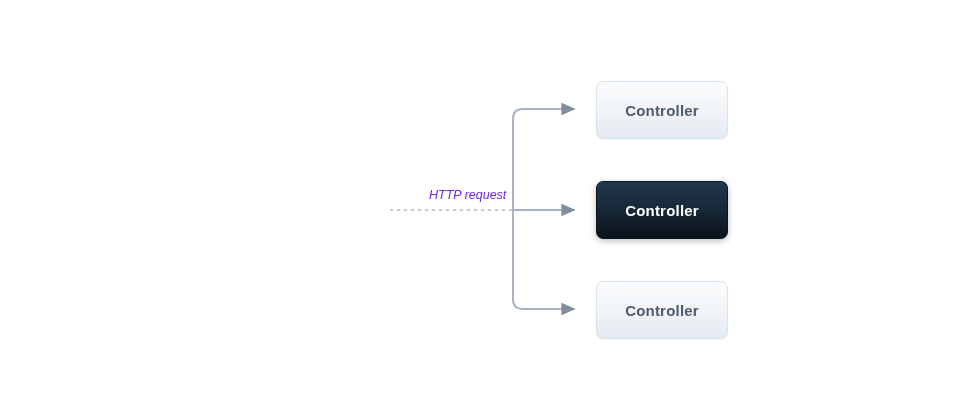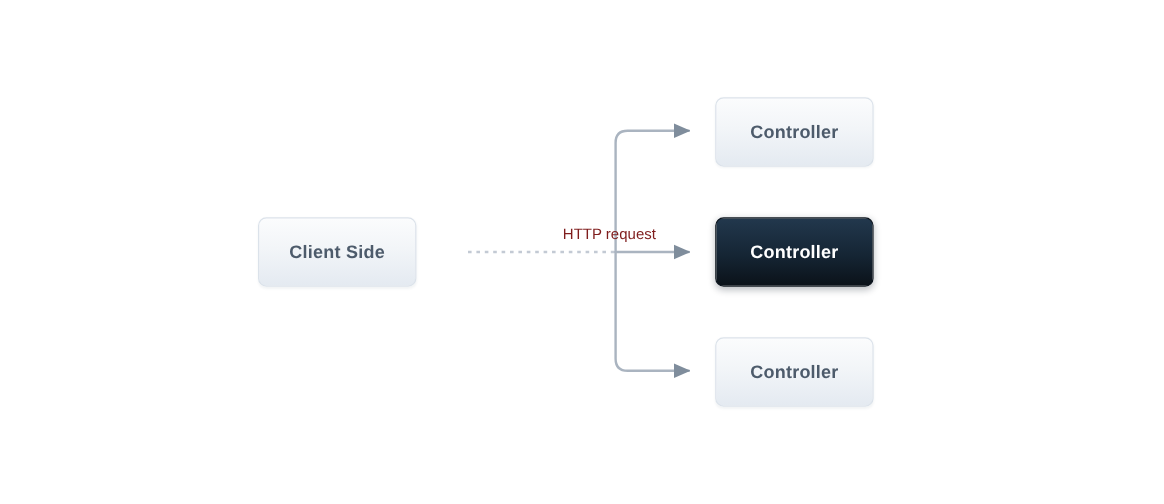--- a/index.html
+++ b/index.html
@@ -64,23 +64,23 @@
   
   #node-client-side { left: 215px; top: 181px; }
   #node-controller-top { left: 596px; top: 81px; }
   #node-controller-middle { left: 596px; top: 181px; }
   #node-controller-bottom { left: 596px; top: 281px; }
 
   
   .edge-label {
     position: absolute;
     font-size: 12.5px;
-    color: #7f1d1d;
+    font-style: italic;
+    color: #6d28d9;
     white-space: nowrap;
-    margin-left: 40px;
   }
   #label-http-request {
     left: 429px;
     top: 188px;
   }
 </style>
 </head>
 <body>
 
 <div id="canvas">
@@ -94,23 +94,20 @@
 
     <line x1="390" y1="210" x2="513" y2="210" stroke="#c3cad4" stroke-width="2" stroke-dasharray="3 4" stroke-linecap="butt"></line>
 
     <path d="M 513 210 L 513 119 Q 513 109 523 109 L 574 109" fill="none" stroke="#aab4c0" stroke-width="2" stroke-linecap="round" marker-end="url(#arrow)"></path>
 
     <path d="M 513 210 L 574 210" fill="none" stroke="#aab4c0" stroke-width="2" stroke-linecap="round" marker-end="url(#arrow)"></path>
 
     <path d="M 513 210 L 513 299 Q 513 309 523 309 L 574 309" fill="none" stroke="#aab4c0" stroke-width="2" stroke-linecap="round" marker-end="url(#arrow)"></path>
   </svg>
 
-  <div class="node light" id="node-client-side">
-    <span>Client Side</span>
-  </div>
 
   <div class="node light" id="node-controller-top">
     <span>Controller</span>
   </div>
 
   <div class="node dark" id="node-controller-middle">
     <span>Controller</span>
   </div>
 
   <div class="node light" id="node-controller-bottom">

